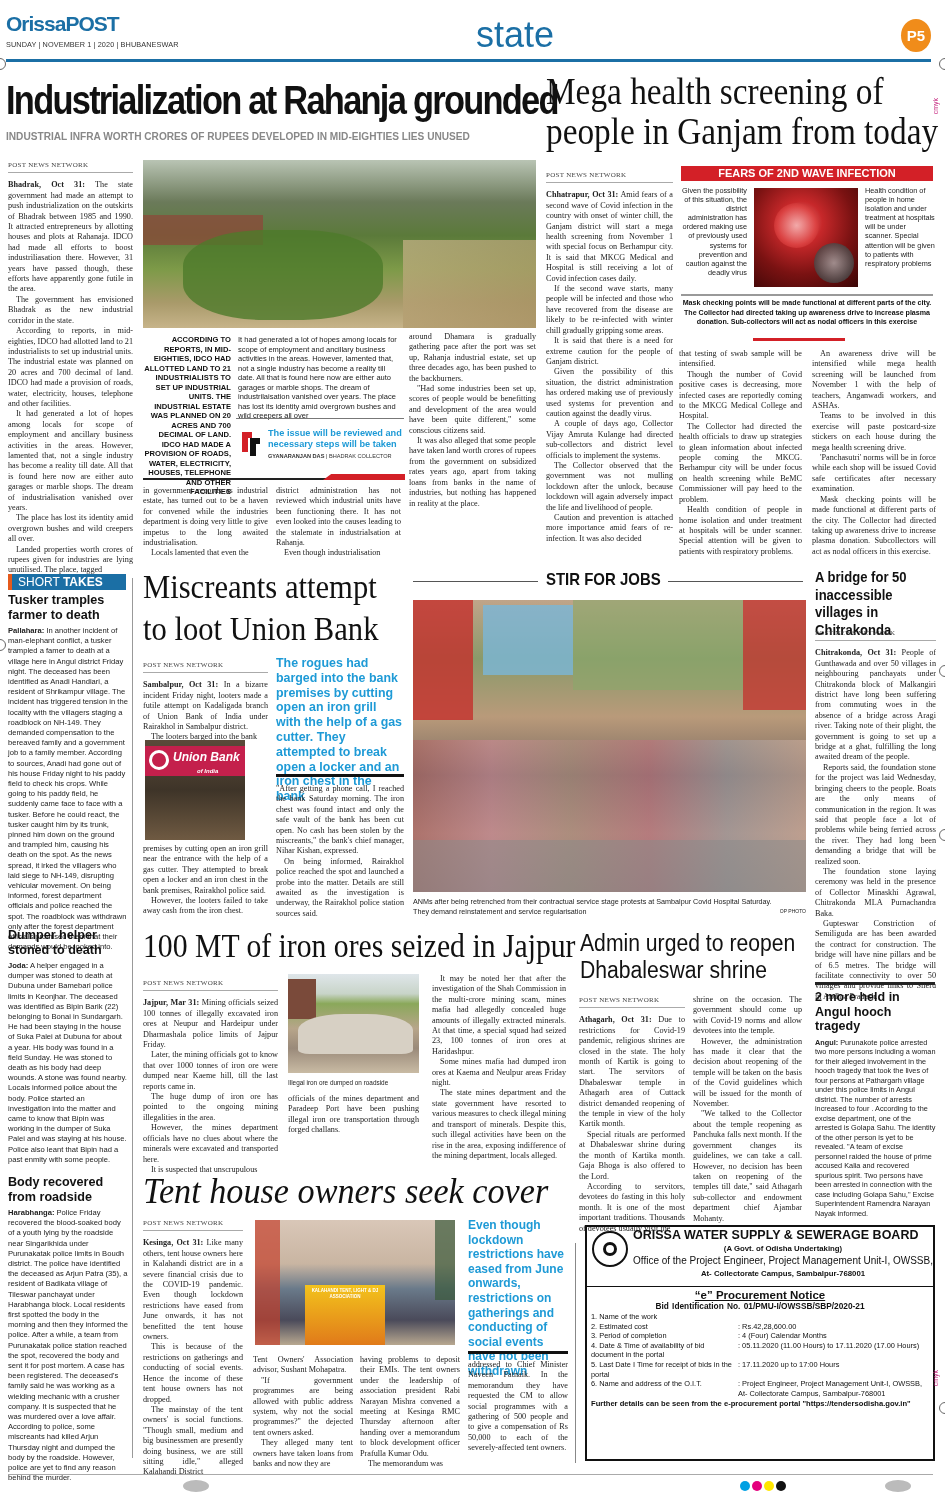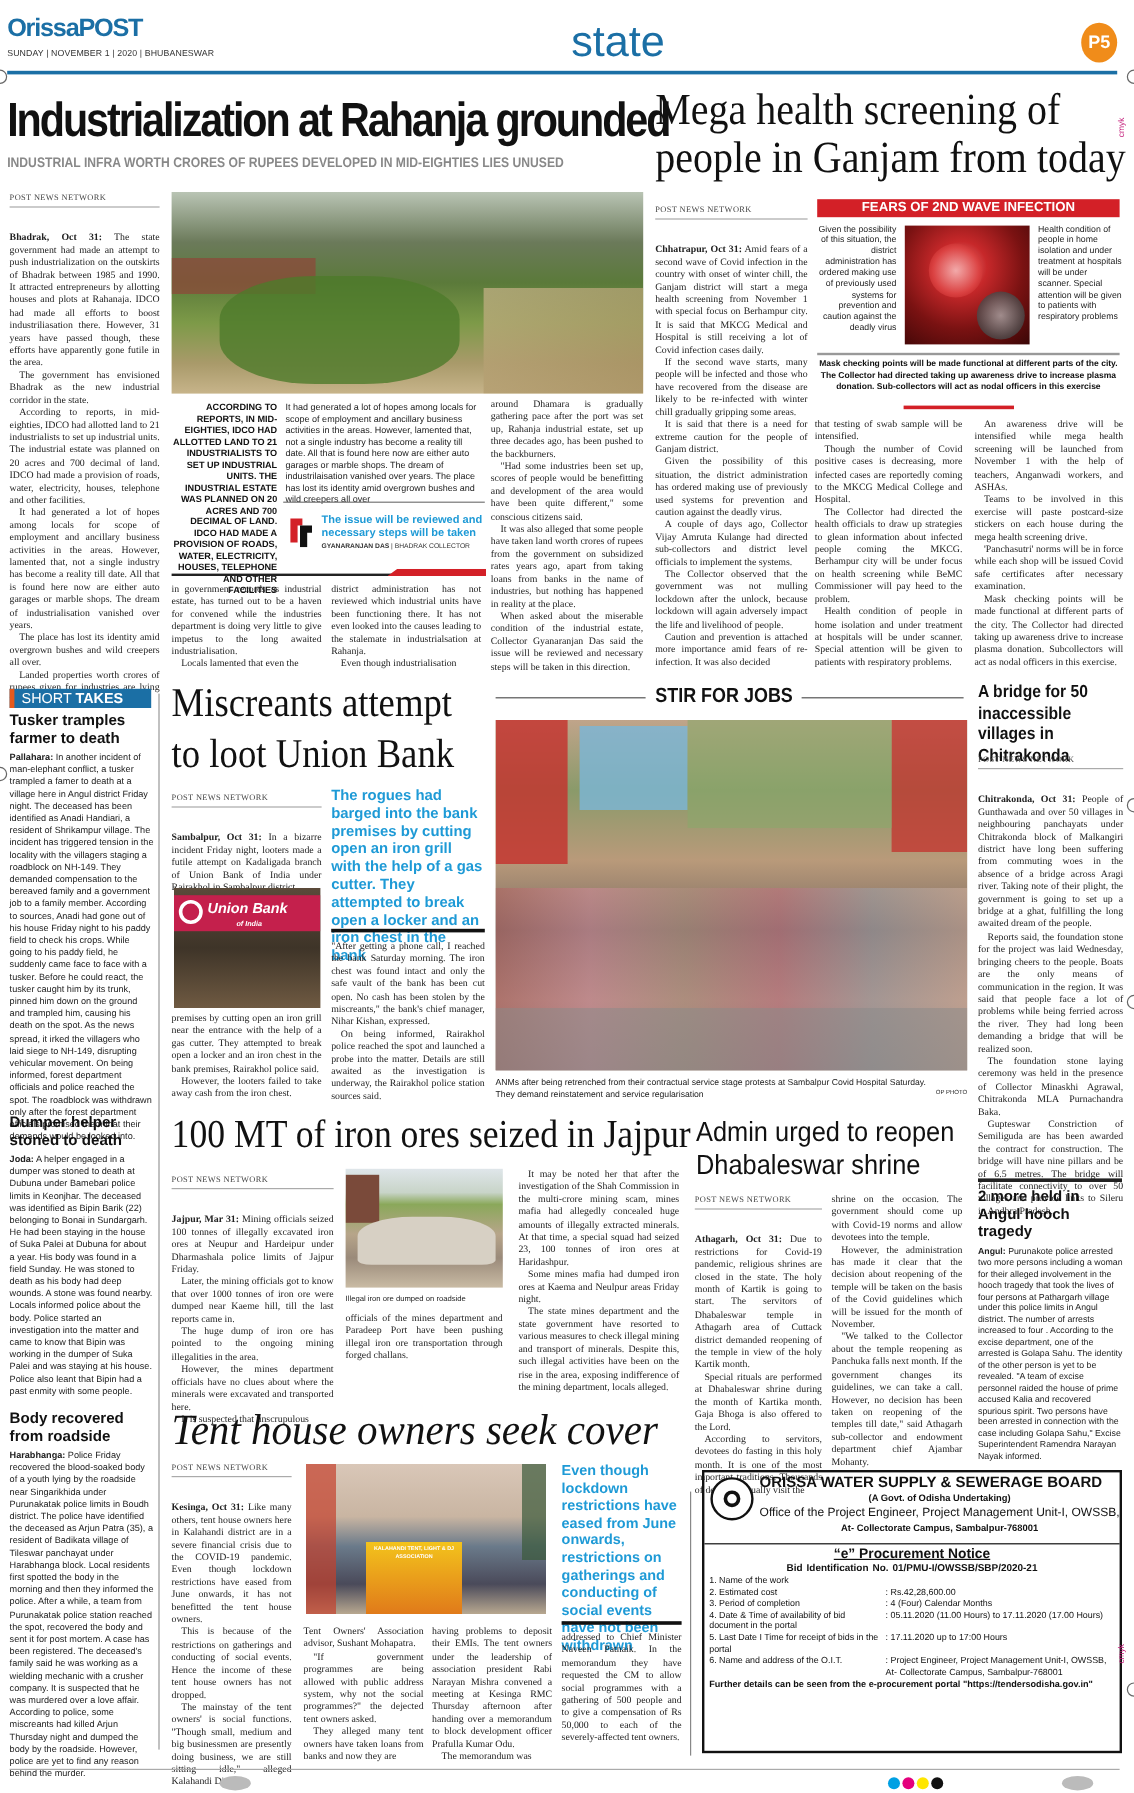--- a/index.html
+++ b/index.html
@@ -6,21 +6,21 @@
 body{width:945px;height:1494px;background:#fff;font-family:"DejaVu Serif",serif;color:#222;position:relative;overflow:hidden}
 .abs{position:absolute}
 .serif{font-family:"Liberation Serif","DejaVu Serif",serif}
 .sans{font-family:"Liberation Sans","DejaVu Sans",sans-serif}
 .cond{font-family:"Liberation Sans","DejaVu Sans",sans-serif;font-stretch:condensed}
 .body{font-family:"Liberation Serif",serif;font-size:8.2px;line-height:10.4px;text-align:justify;color:#222}
 .body p{text-indent:8px}
 .body p.first{text-indent:0}
 .body b{font-weight:bold}
 .sbody{font-family:"Liberation Sans",sans-serif;font-size:7.6px;line-height:10.2px;color:#222}
-.net{font-family:"Liberation Serif",serif;font-size:7px;letter-spacing:.3px;color:#444;border-bottom:1px solid #aaa;padding-bottom:2px;margin-bottom:20px}
+.net{font-family:"Liberation Serif",serif;font-size:7px;letter-spacing:.3px;color:#444;border-bottom:1px solid #aaa;padding-bottom:2px;margin-bottom:7px}
 .photo{overflow:hidden}
 .blue-quote{font-family:"Liberation Sans",sans-serif;font-weight:bold;color:#1e9ad6;font-size:12.4px;line-height:14.8px}
 .hline{height:1px;background:#777}
 .logo{font-family:"Liberation Sans",sans-serif;font-weight:bold;color:#1b6fa5;font-size:24px;letter-spacing:-1px}
 .logo span{color:#1b6fa5}
 .masthead-rule{height:3px;background:#1b6fa5}
 .cap{font-family:"Liberation Sans",sans-serif;font-size:7.2px;color:#222;line-height:9.5px}
 .reg{border-radius:50%;border:1px solid #666;width:12px;height:12px}
 .notice{border:2px solid #111;font-family:"Liberation Sans",sans-serif;color:#111}
 .notice .row{display:flex;font-size:7.4px;line-height:9.6px}
@@ -84,21 +84,20 @@
   <p>Locals lamented that even the</p>
 </div>
 <div class="abs body" style="left:276px;top:486px;width:125px">
   <p class="first">district administration has not reviewed which industrial units have been functioning there. It has not even looked into the causes leading to the stalemate in industrialsation at Rahanja.</p>
   <p>Even though industrialisation</p>
 </div>
 <div class="abs body" style="left:409px;top:332px;width:127px">
   <p class="first">around Dhamara is gradually gathering pace after the port was set up, Rahanja industrial estate, set up three decades ago, has been pushed to the backburners.</p>
   <p>"Had some industries been set up, scores of people would be benefitting and development of the area would have been quite different," some conscious citizens said.</p>
   <p>It was also alleged that some people have taken land worth crores of rupees from the government on subsidized rates years ago, apart from taking loans from banks in the name of industries, but nothing has happened in reality at the place.</p>
-  <p>When asked about the miserable condition of the industrial estate, Collector Gyanaranjan Das said the issue will be reviewed and necessary steps will be taken in this direction.</p>
 </div>
 
 <div class="abs body" style="left:546px;top:170px;width:127px">
   <div class="net">POST NEWS NETWORK</div>
   <p class="first"><b>Chhatrapur, Oct 31:</b><span> Amid fears of a second wave of Covid infection in the country with onset of winter chill, the Ganjam district will start a mega health screening from November 1 with special focus on Berhampur city. It is said that MKCG Medical and Hospital is still receiving a lot of Covid infection cases daily.</span></p>
   <p>If the second wave starts, many people will be infected and those who have recovered from the disease are likely to be re-infected with winter chill gradually gripping some areas.</p>
   <p>It is said that there is a need for extreme caution for the people of Ganjam district.</p>
   <p>Given the possibility of this situation, the district administration has ordered making use of previously used systems for prevention and caution against the deadly virus.</p>
   <p>A couple of days ago, Collector Vijay Amruta Kulange had directed sub-collectors and district level officials to implement the systems.</p>
   <p>The Collector observed that the government was not mulling lockdown after the unlock, because lockdown will again adversely impact the life and livelihood of people.</p>
@@ -149,21 +148,21 @@
 
 <div class="abs serif" style="left:143px;top:566px;font-size:34px;line-height:42px;color:#111;transform:scaleX(.9);transform-origin:left;white-space:nowrap">
   <div>Miscreants attempt</div>
   <div>to loot Union Bank</div>
 </div>
 <div class="abs body" style="left:143px;top:660px;width:125px">
   <div class="net">POST NEWS NETWORK</div>
   <p class="first"><b>Sambalpur, Oct 31:</b><span> In a bizarre incident Friday night, looters made a futile attempt on Kadaligada branch of Union Bank of India under Rairakhol in Sambalpur district.</span></p>
   <p>The looters barged into the bank</p>
 </div>
-<div class="abs photo" style="left:145px;top:740px;width:122px;height:100px;background:linear-gradient(180deg,#5b4a3a 0%,#3e3428 50%,#6f5a42 100%)">
+<div class="abs photo" style="left:145px;top:740px;width:100px;height:100px;background:linear-gradient(180deg,#5b4a3a 0%,#3e3428 50%,#6f5a42 100%)">
   <div class="abs sans" style="left:0;top:6px;width:122px;height:30px;background:#c4204c;color:#fff;font-weight:bold;font-style:italic;font-size:12px;padding-left:28px;line-height:22px">
     <span>Union Bank</span>
     <div style="font-size:6px;line-height:6px;padding-left:24px">of India</div>
   </div>
   <div class="abs" style="left:4px;top:10px;width:20px;height:20px;border-radius:50%;border:3px solid #fff"></div>
 </div>
 <div class="abs body" style="left:143px;top:844px;width:125px">
   <p class="first">premises by cutting open an iron grill near the entrance with the help of a gas cutter. They attempted to break open a locker and an iron chest in the bank premises, Rairakhol police said.</p>
   <p>However, the looters failed to take away cash from the iron chest.</p>
 </div>

